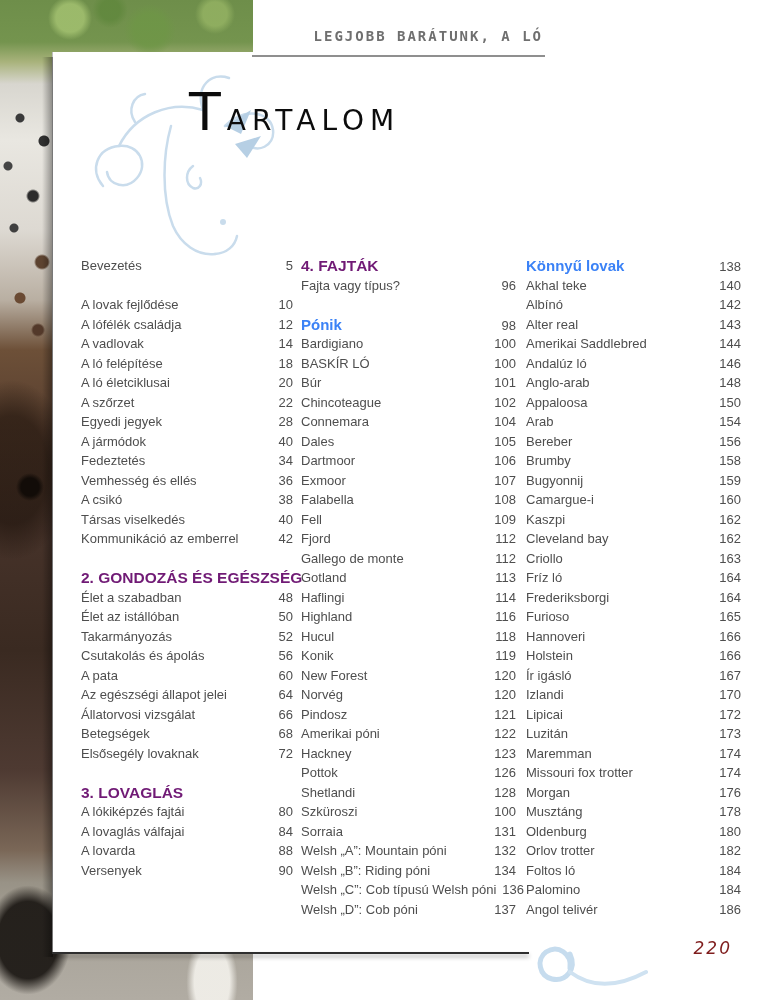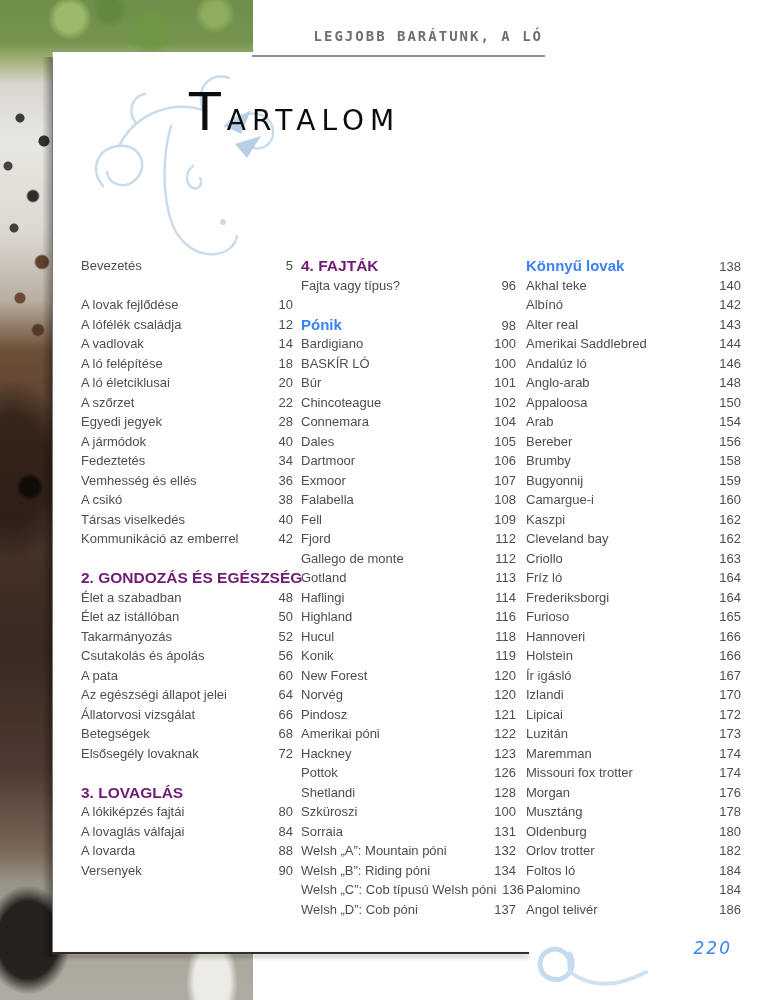--- a/index.html
+++ b/index.html
@@ -67,21 +67,21 @@
   }
   .page-title .t1{font-size:52px;line-height:1.1;}
   .page-title .t2{font-size:28px;}
 
   
   .ornament{position:absolute;left:22px;top:14px;width:240px;height:200px;}
   .bottom-swirl{position:absolute;left:534px;top:940px;width:115px;height:55px;}
   .folio{
     position:absolute;left:658px;top:938px;width:74px;text-align:right;
     font-family:"DejaVu Sans",sans-serif;font-style:italic;font-size:17px;
-    letter-spacing:2px;color:#3b82f6;
+    letter-spacing:2px;color:#7f1d1d;
   }
 
   
   .col{position:absolute;top:204px;}
   .col-1{left:28px;width:212px;}
   .col-2{left:248px;width:215px;}
   .col-3{left:473px;width:215px;}
   .row{
     height:19.5px;display:flex;justify-content:space-between;align-items:baseline;
     font-size:13px;color:#4e4e4e;white-space:nowrap;

